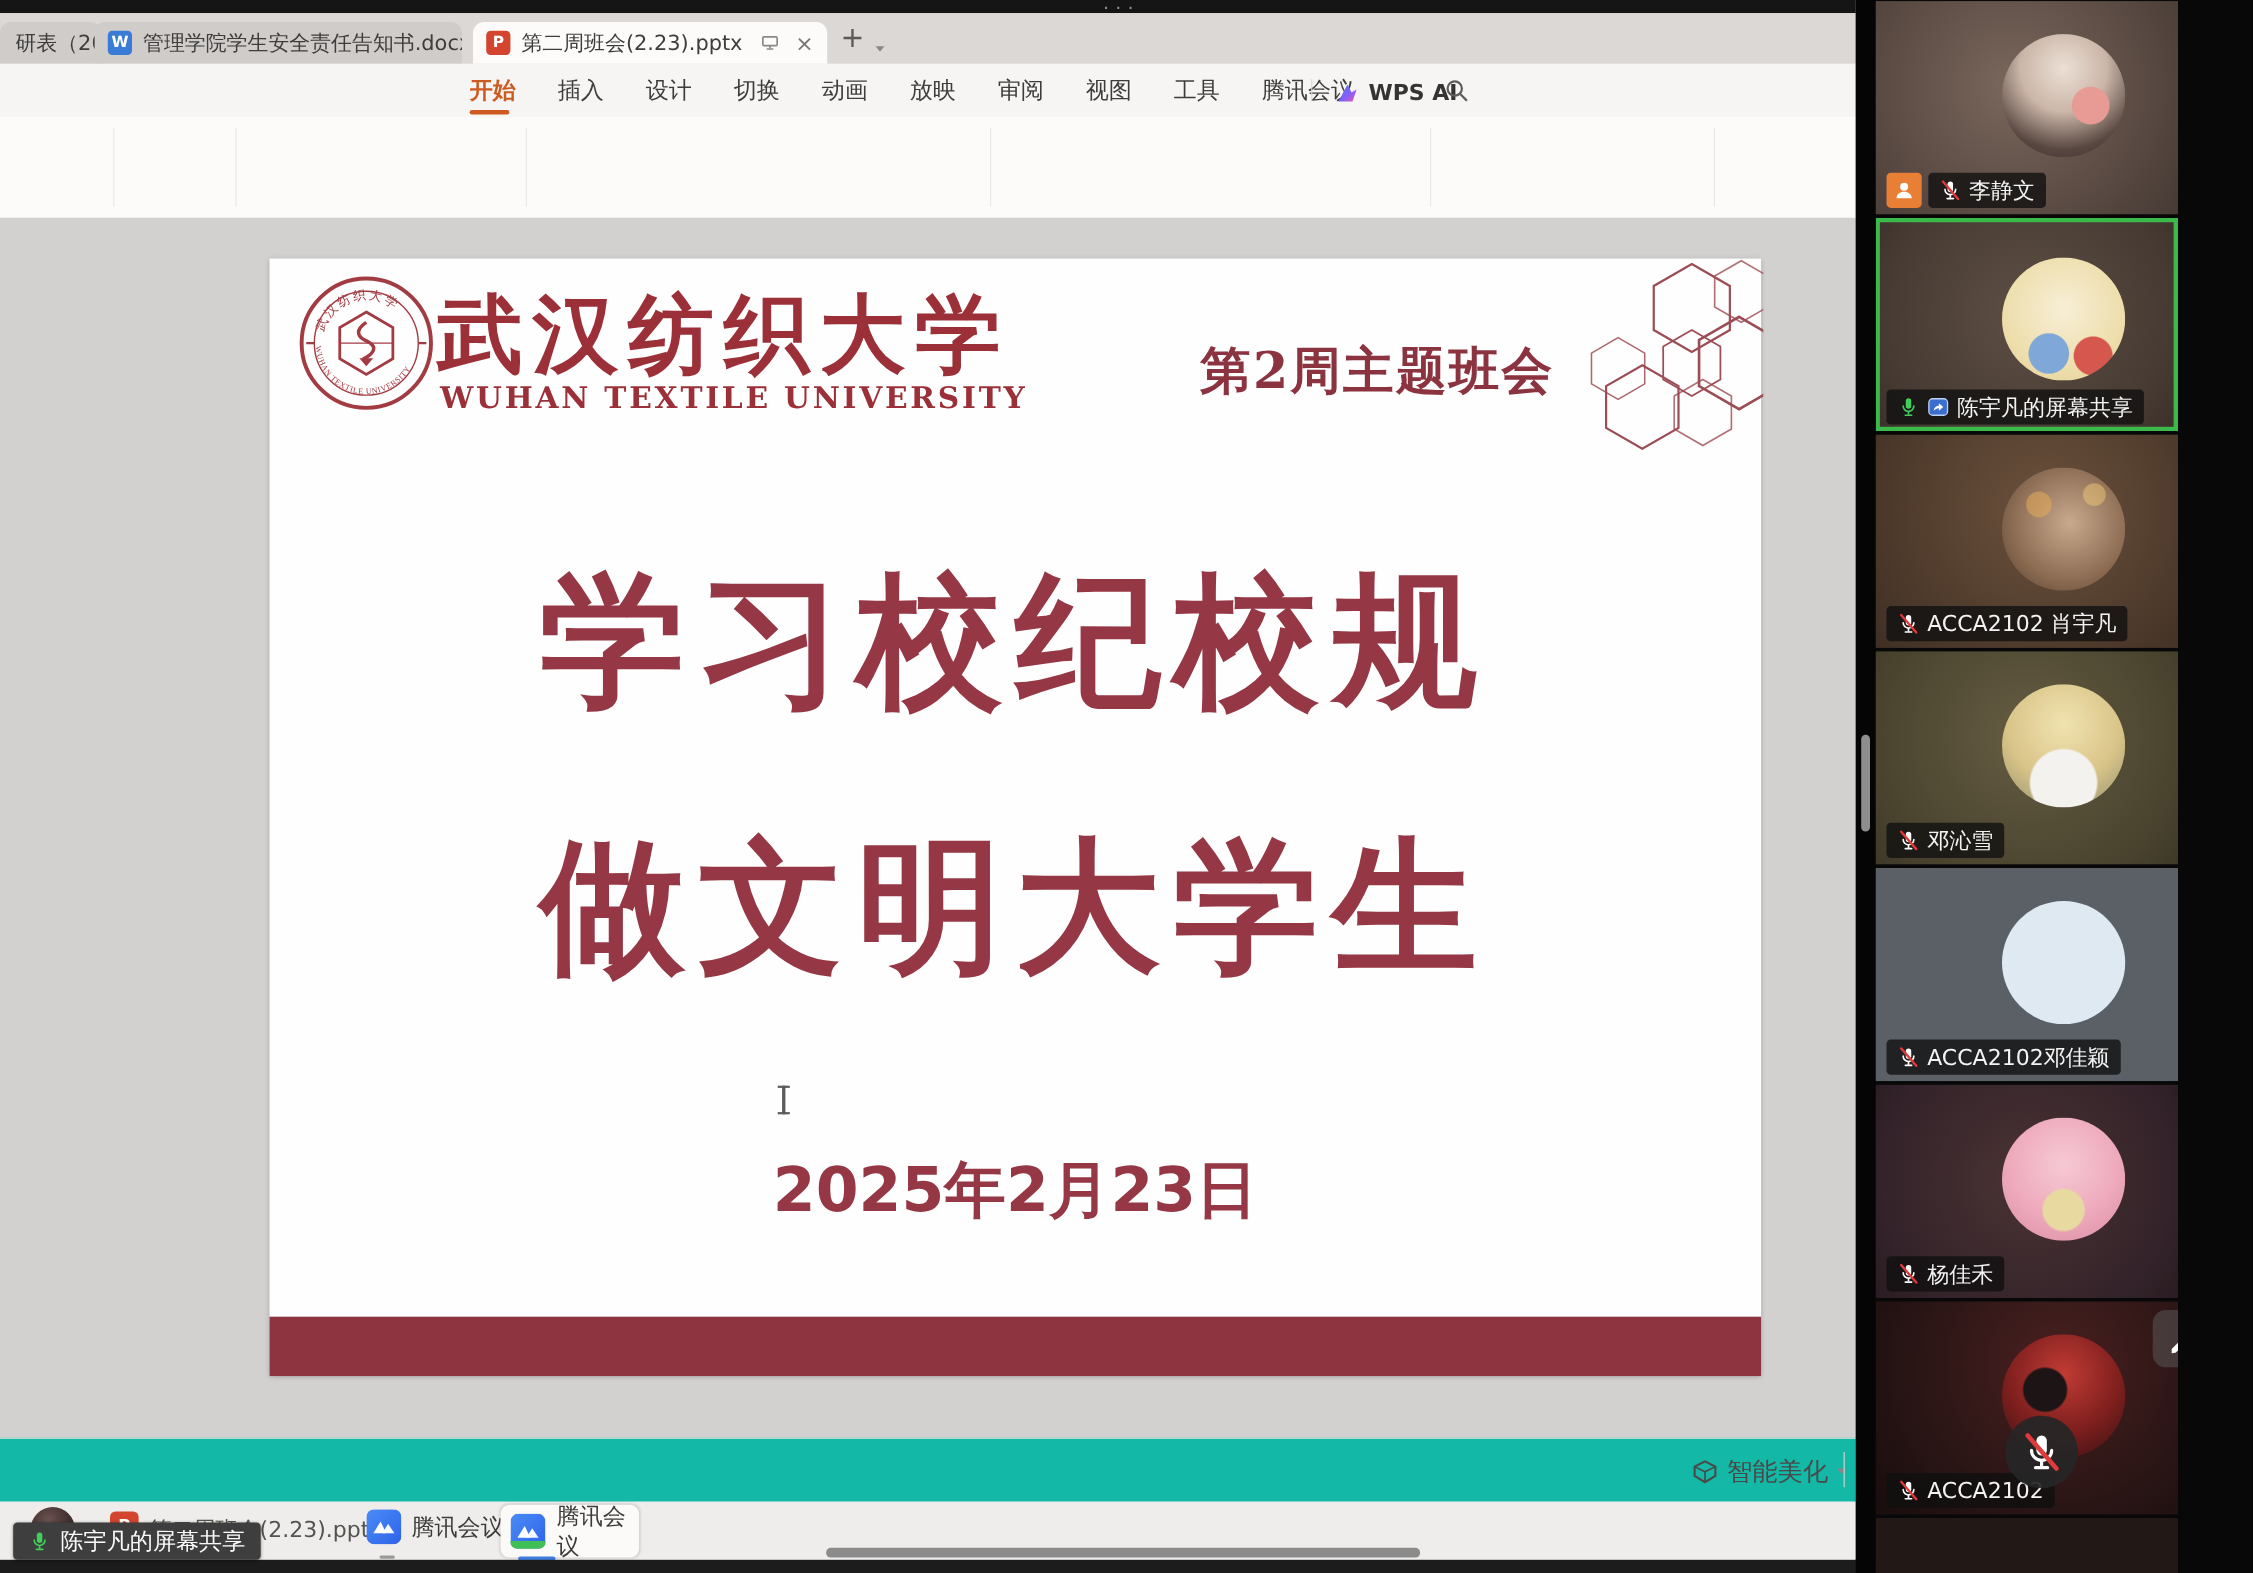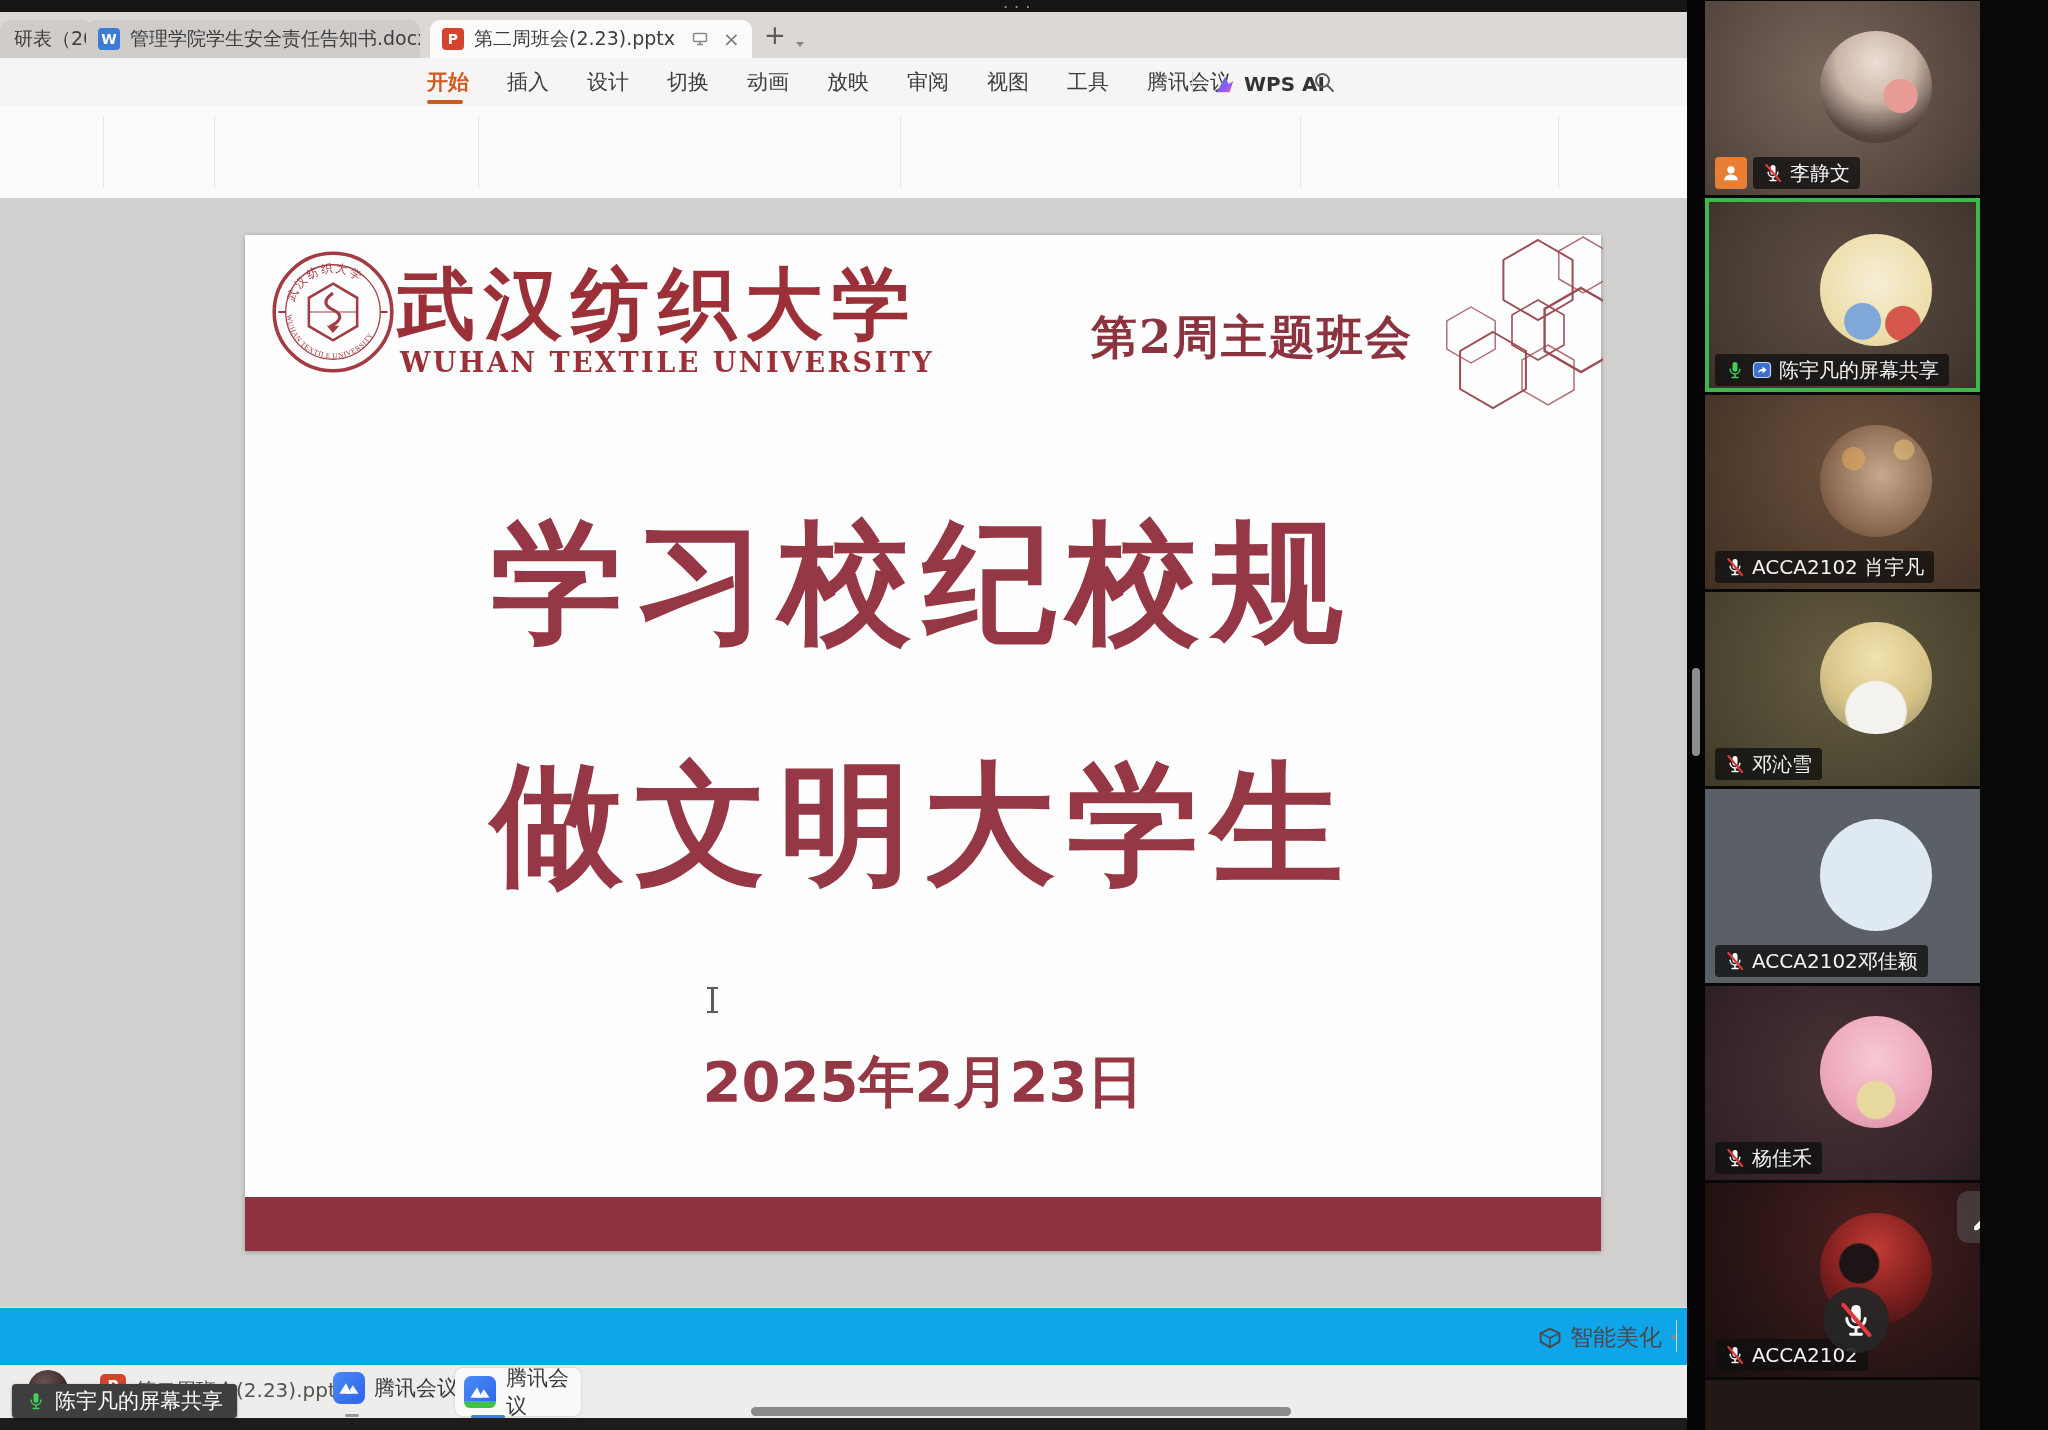--- a/index.html
+++ b/index.html
@@ -59,21 +59,21 @@
           color:#953744;letter-spacing:12px;}
   .title2{position:absolute;left:0;top:502px;width:100%;text-align:center;font-size:132px;font-weight:900;
           color:#953744;letter-spacing:12px;}
   .sdate{position:absolute;left:0;top:810px;width:100%;text-align:center;font-size:56px;font-weight:800;color:#953744;}
   .footerbar{position:absolute;left:0;top:962px;width:100%;height:54px;background:#8e3340;}
   .ibeam{position:absolute;left:466px;top:752px;width:3px;height:26px;background:#5b5b5b;}
   .ibeam:before,.ibeam:after{content:"";position:absolute;left:-4px;width:11px;height:2px;background:#5b5b5b;}
   .ibeam:before{top:0;} .ibeam:after{bottom:0;}
 
   
-  .statusbar{position:absolute;left:0;top:1307px;width:1687px;height:58px;background:#0ea5e9;border-top:1px solid #e1dfdd;}
+  .statusbar{position:absolute;left:0;top:1307px;width:1687px;height:58px;background:#14b8a6;border-top:1px solid #e1dfdd;}
   .beautify{position:absolute;left:1538px;top:14px;display:flex;align-items:center;gap:8px;font-size:23px;color:#4a4948;}
   .sbdiv{position:absolute;left:1676px;top:12px;width:1px;height:32px;background:#d9d7d5;}
 
   .taskbar{position:absolute;left:0;top:1365px;width:1687px;height:53px;background:#efedeb;}
   .qq{position:absolute;left:28px;top:5px;width:40px;height:40px;border-radius:50%;
       background:radial-gradient(circle at 40% 30%,#6a5250 0%,#402e2e 55%,#201818 100%);}
   .wpsfileicon{position:absolute;left:100px;top:9px;width:26px;height:26px;border-radius:5px;background:#d4452f;
       color:#fff;font-size:15px;font-weight:bold;display:flex;align-items:center;justify-content:center;}
   .wpsfiletext{position:absolute;left:136px;top:12px;font-size:20px;color:#55534f;white-space:nowrap;}
   .sharepill{position:absolute;left:12px;top:19px;height:34px;background:#3e3e3e;border-radius:4px;

